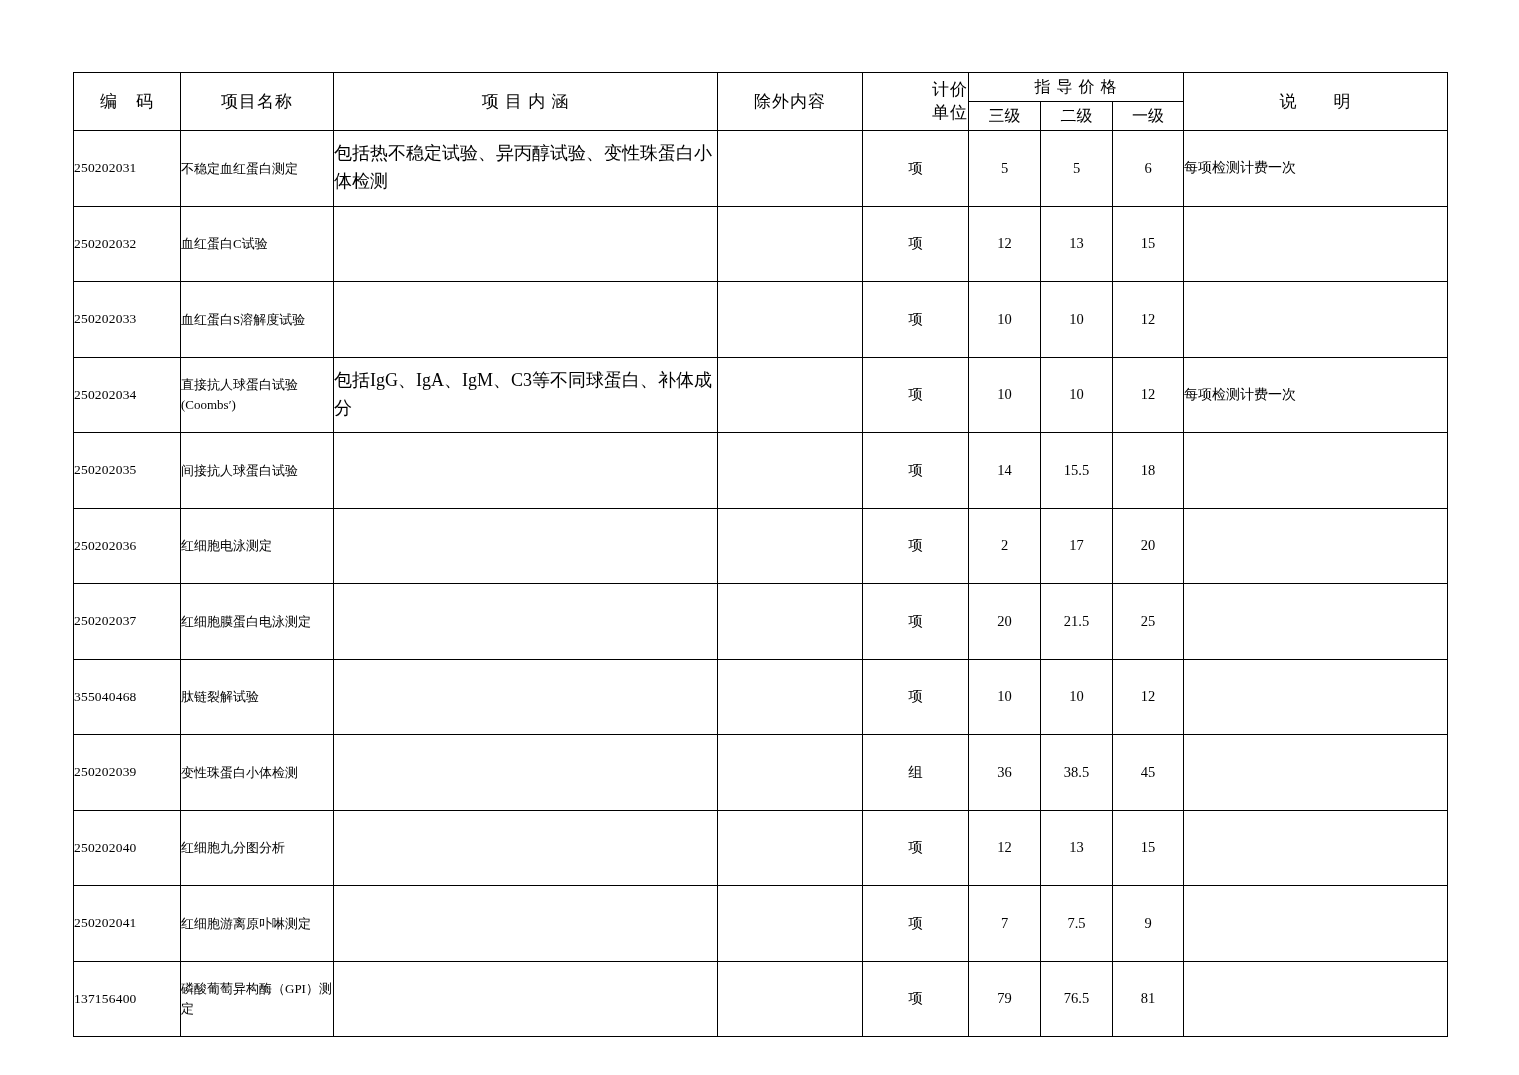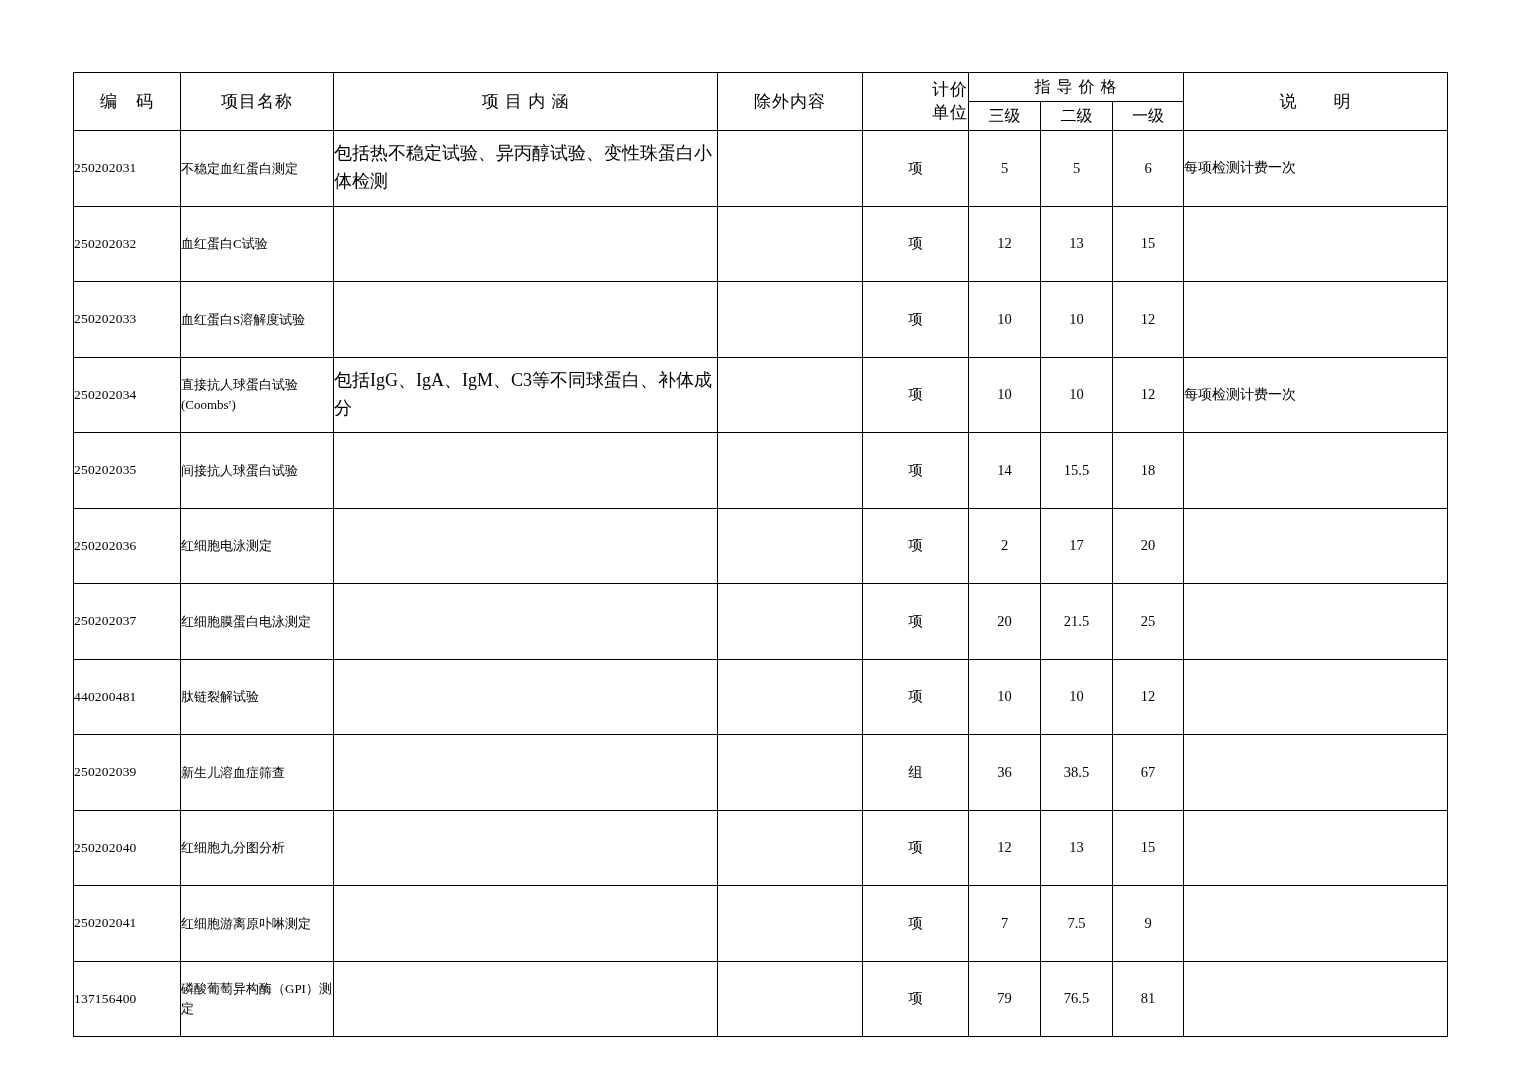--- a/index.html
+++ b/index.html
@@ -200,39 +200,39 @@
         <td class="name">红细胞膜蛋白电泳测定</td>
         <td class="content"></td>
         <td class="excl"></td>
         <td class="unit">项</td>
         <td class="price">20</td>
         <td class="price">21.5</td>
         <td class="price">25</td>
         <td class="remark"></td>
       </tr>
       <tr class="data-row">
-        <td class="code">440200481</td>
+        <td class="code">355040468</td>
         <td class="name">肽链裂解试验</td>
         <td class="content"></td>
         <td class="excl"></td>
         <td class="unit">项</td>
         <td class="price">10</td>
         <td class="price">10</td>
         <td class="price">12</td>
         <td class="remark"></td>
       </tr>
       <tr class="data-row">
         <td class="code">250202039</td>
-        <td class="name">新生儿溶血症筛查</td>
+        <td class="name">变性珠蛋白小体检测</td>
         <td class="content"></td>
         <td class="excl"></td>
         <td class="unit">组</td>
         <td class="price">36</td>
         <td class="price">38.5</td>
-        <td class="price">67</td>
+        <td class="price">45</td>
         <td class="remark"></td>
       </tr>
       <tr class="data-row">
         <td class="code">250202040</td>
         <td class="name">红细胞九分图分析</td>
         <td class="content"></td>
         <td class="excl"></td>
         <td class="unit">项</td>
         <td class="price">12</td>
         <td class="price">13</td>

